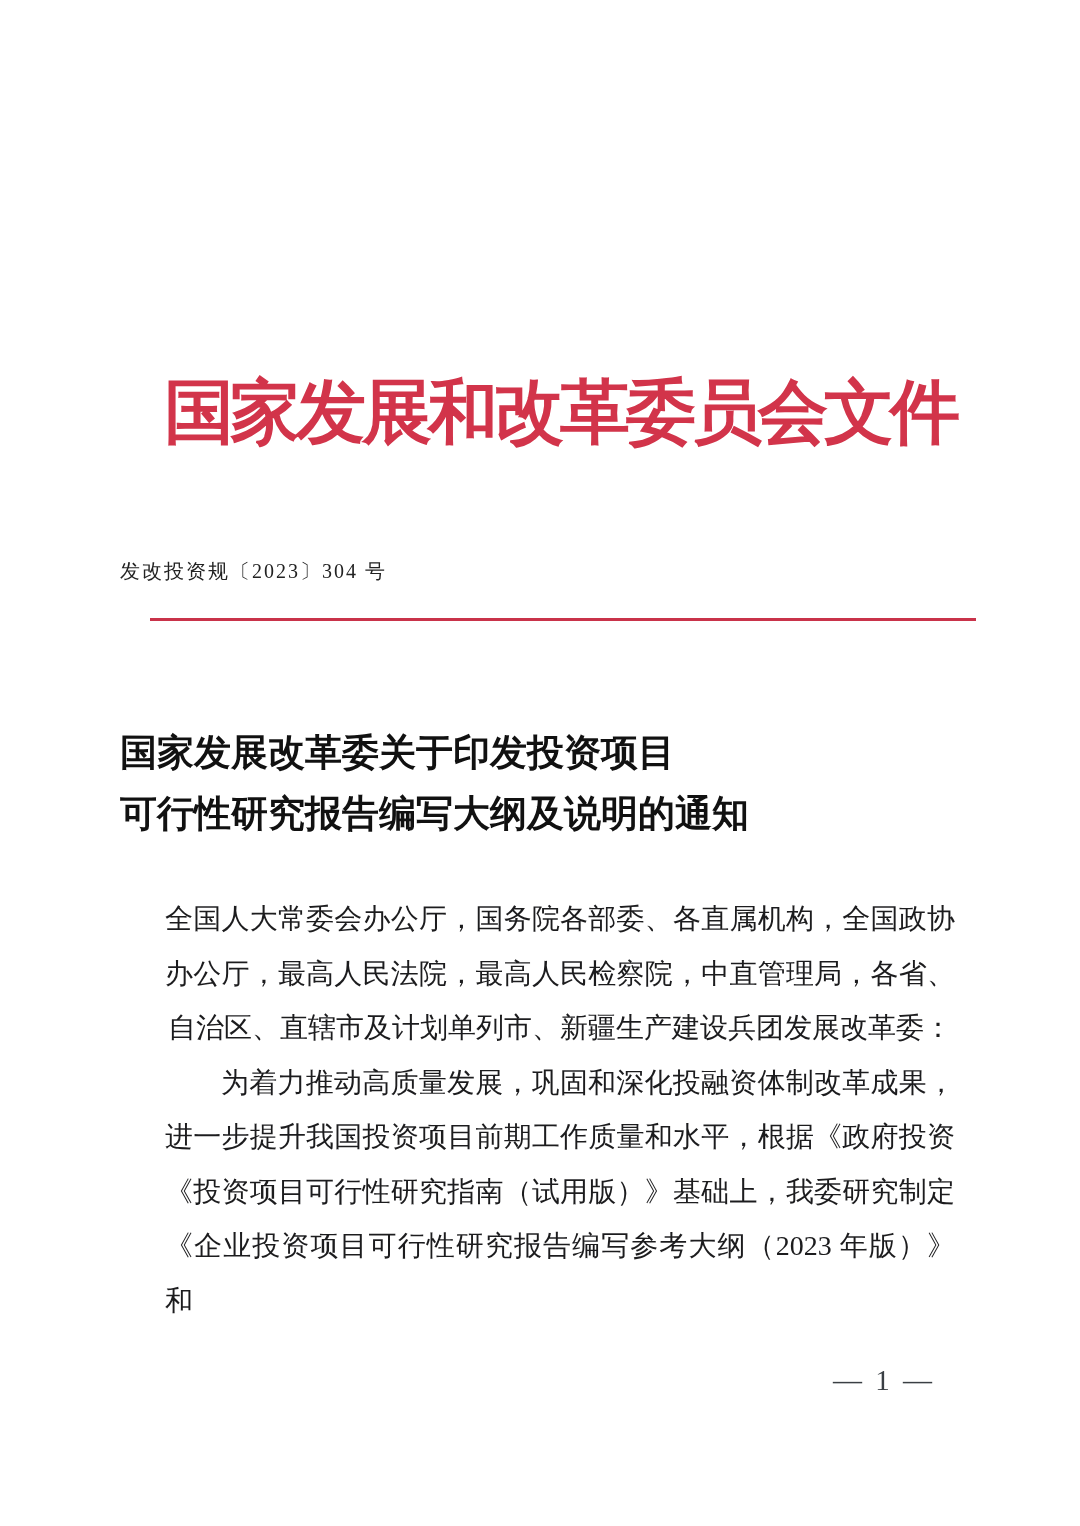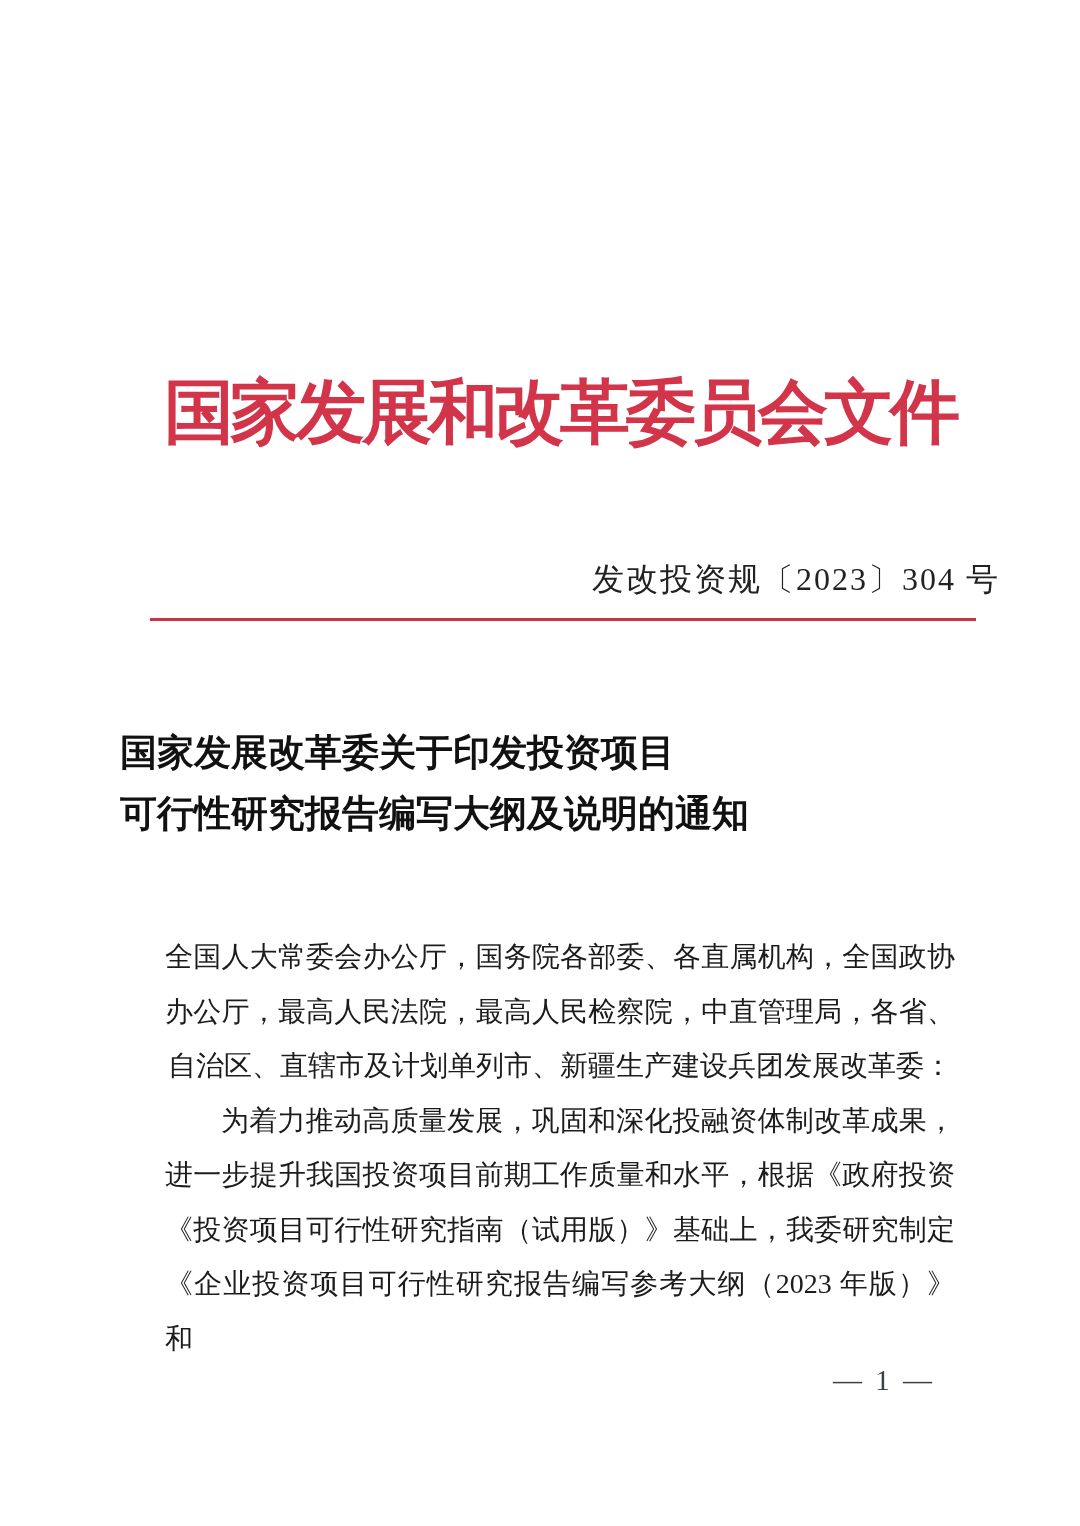--- a/index.html
+++ b/index.html
@@ -26,22 +26,22 @@
     font-weight: bold;
     font-size: 70px;
     letter-spacing: -4px;
     white-space: nowrap;
   }
   .doc-number {
     position: absolute;
     top: 558px;
     left: 120px;
     width: 880px;
-    text-align: right;
-    font-size: 32px;
+    text-align: left;
+    font-size: 20px;
     letter-spacing: 2px;
     color: #222;
   }
   .red-line {
     position: absolute;
     top: 618px;
     left: 150px;
     width: 826px;
     height: 3px;
     background: #c9334a;
@@ -52,21 +52,21 @@
     left: 120px;
     width: 880px;
     text-align: left;
     font-weight: bold;
     font-size: 37px;
     line-height: 61px;
     color: #111;
   }
   .body-text {
     position: absolute;
-    top: 930px;
+    top: 892px;
     left: 165px;
     width: 790px;
     font-size: 28px;
     line-height: 54.5px;
     color: #1c1c1e;
   }
   .body-text .line {
     height: 54.5px;
     overflow: visible;
   }

